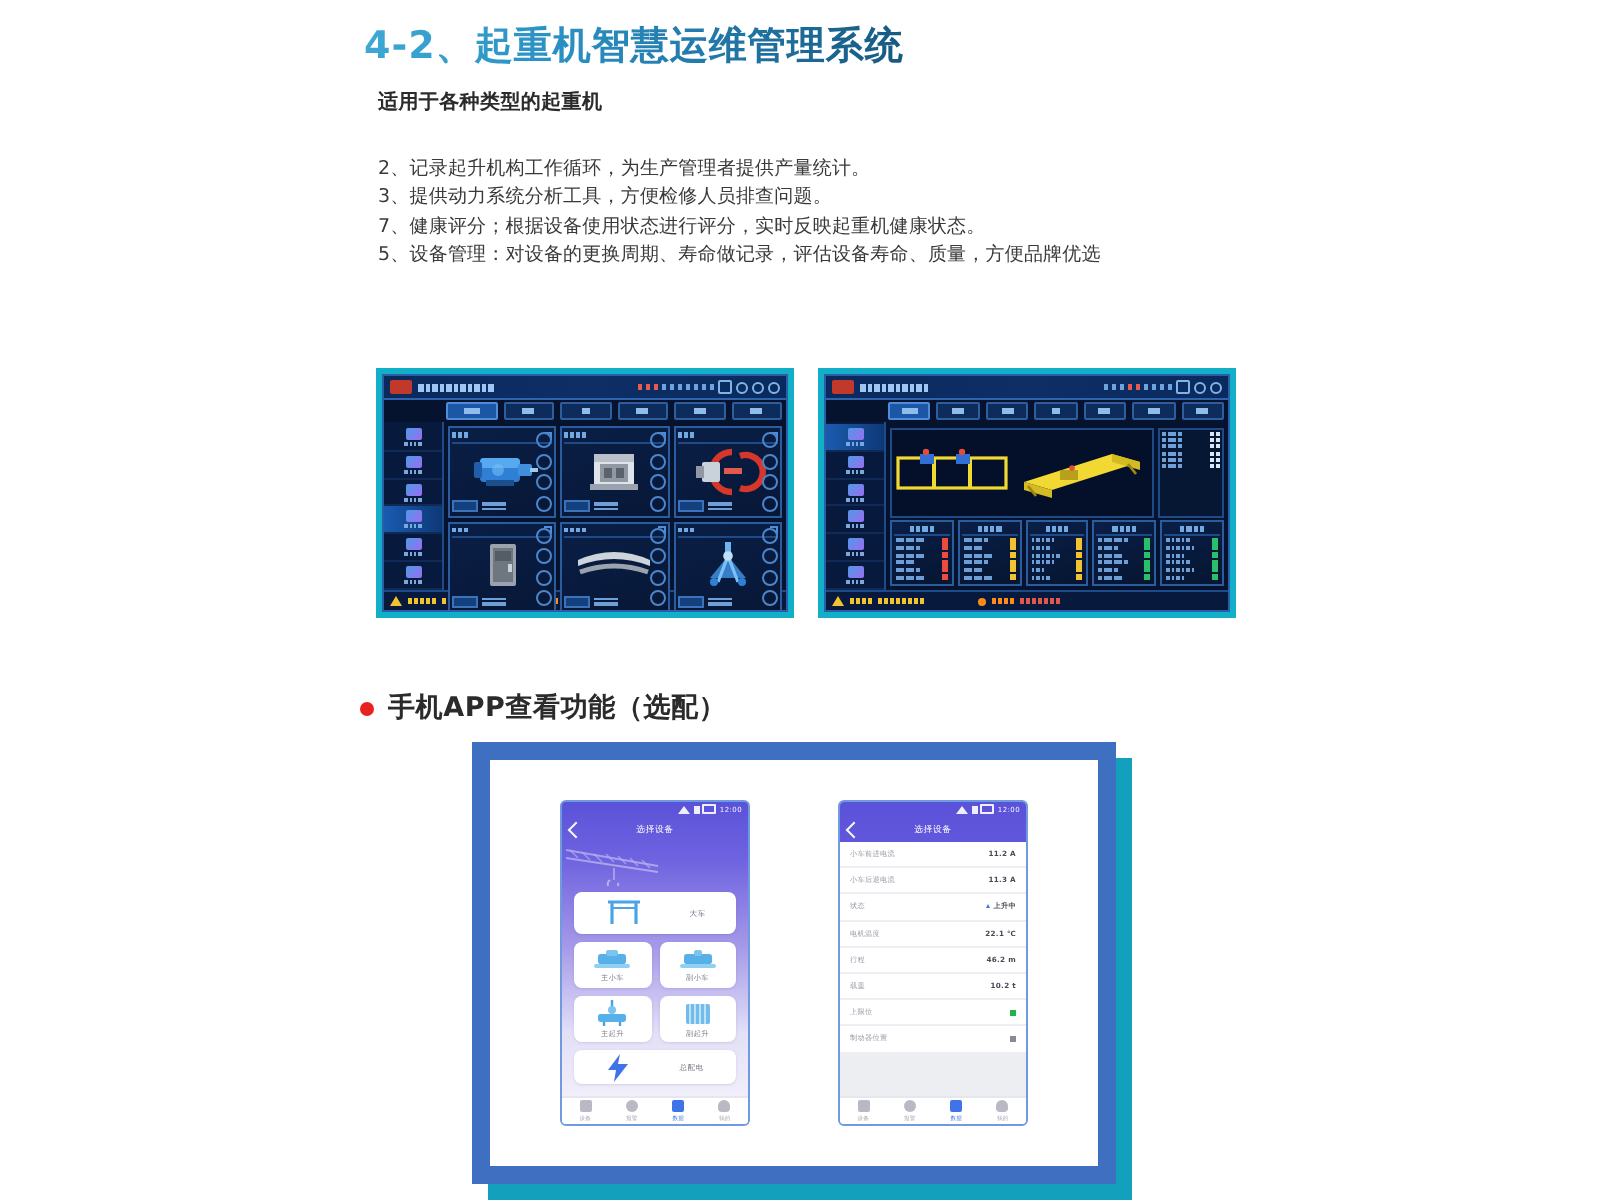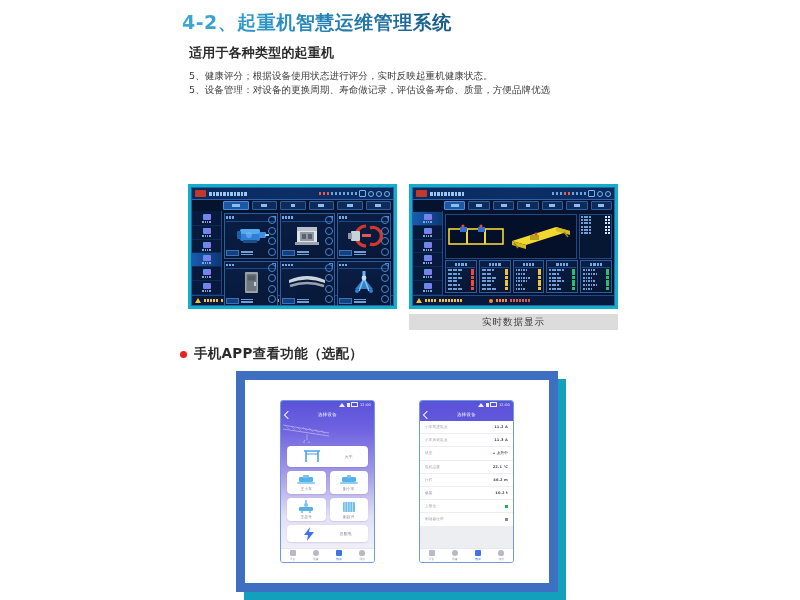--- a/index.html
+++ b/index.html
@@ -32,25 +32,25 @@
   }
 
   
   .body-block {
     position: absolute;
     left: 189px;
     top: 44px;
     width: 470px;
   }
   .lead {
-    font-size: 13px;
+    font-size: 10px;
     font-weight: bold;
     color: #2b2b2b;
     letter-spacing: 0.2px;
-    margin-bottom: 7px;
+    margin-bottom: 20px;
   }
   .feature-line {
     font-size: 9.5px;
     color: #3a3a3a;
     line-height: 14.4px;
     letter-spacing: 0.1px;
     white-space: nowrap;
   }
 
   
@@ -415,21 +415,23 @@
   .dot-gray { width: 3.4px; height: 3.4px; background: #8a8a96; display: block; }
   .ph-filler { flex: 1; background: #eceef2; }
 </style>
 </head>
 <body>
 
 <div class="page-title">4-2、起重机智慧运维管理系统</div>
 
 <div class="body-block">
   <div class="lead">适用于各种类型的起重机</div>
-  <div class="feature-line">5、健康评分；根据设备使用状态进行评分，实时反映起重机健康状态。</div>
+  <div class="feature-line">2、记录起升机构工作循环，为生产管理者提供产量统计。</div>
+  <div class="feature-line">3、提供动力系统分析工具，方便检修人员排查问题。</div>
+  <div class="feature-line">7、健康评分；根据设备使用状态进行评分，实时反映起重机健康状态。</div>
   <div class="feature-line">5、设备管理：对设备的更换周期、寿命做记录，评估设备寿命、质量，方便品牌优选</div>
 </div>
 
 <div class="dash-row">
 
   <div class="dash-col">
     <div class="dash-frame">
       <div class="dash-inner">
 
         <div class="d-topbar">
@@ -1405,21 +1407,20 @@
               <i></i>
               <i></i>
               <i></i>
               <i></i>
               <i></i>
             </span>
         </div>
 
       </div>
     </div>
-    <div class="dash-caption">实时数据显示</div>
   </div>
 
 </div>
 
 <div class="app-heading">
   <span class="app-bullet"></span>
   <span class="app-heading-text">手机APP查看功能（选配）</span>
 </div>
 
 <div class="app-shell">

